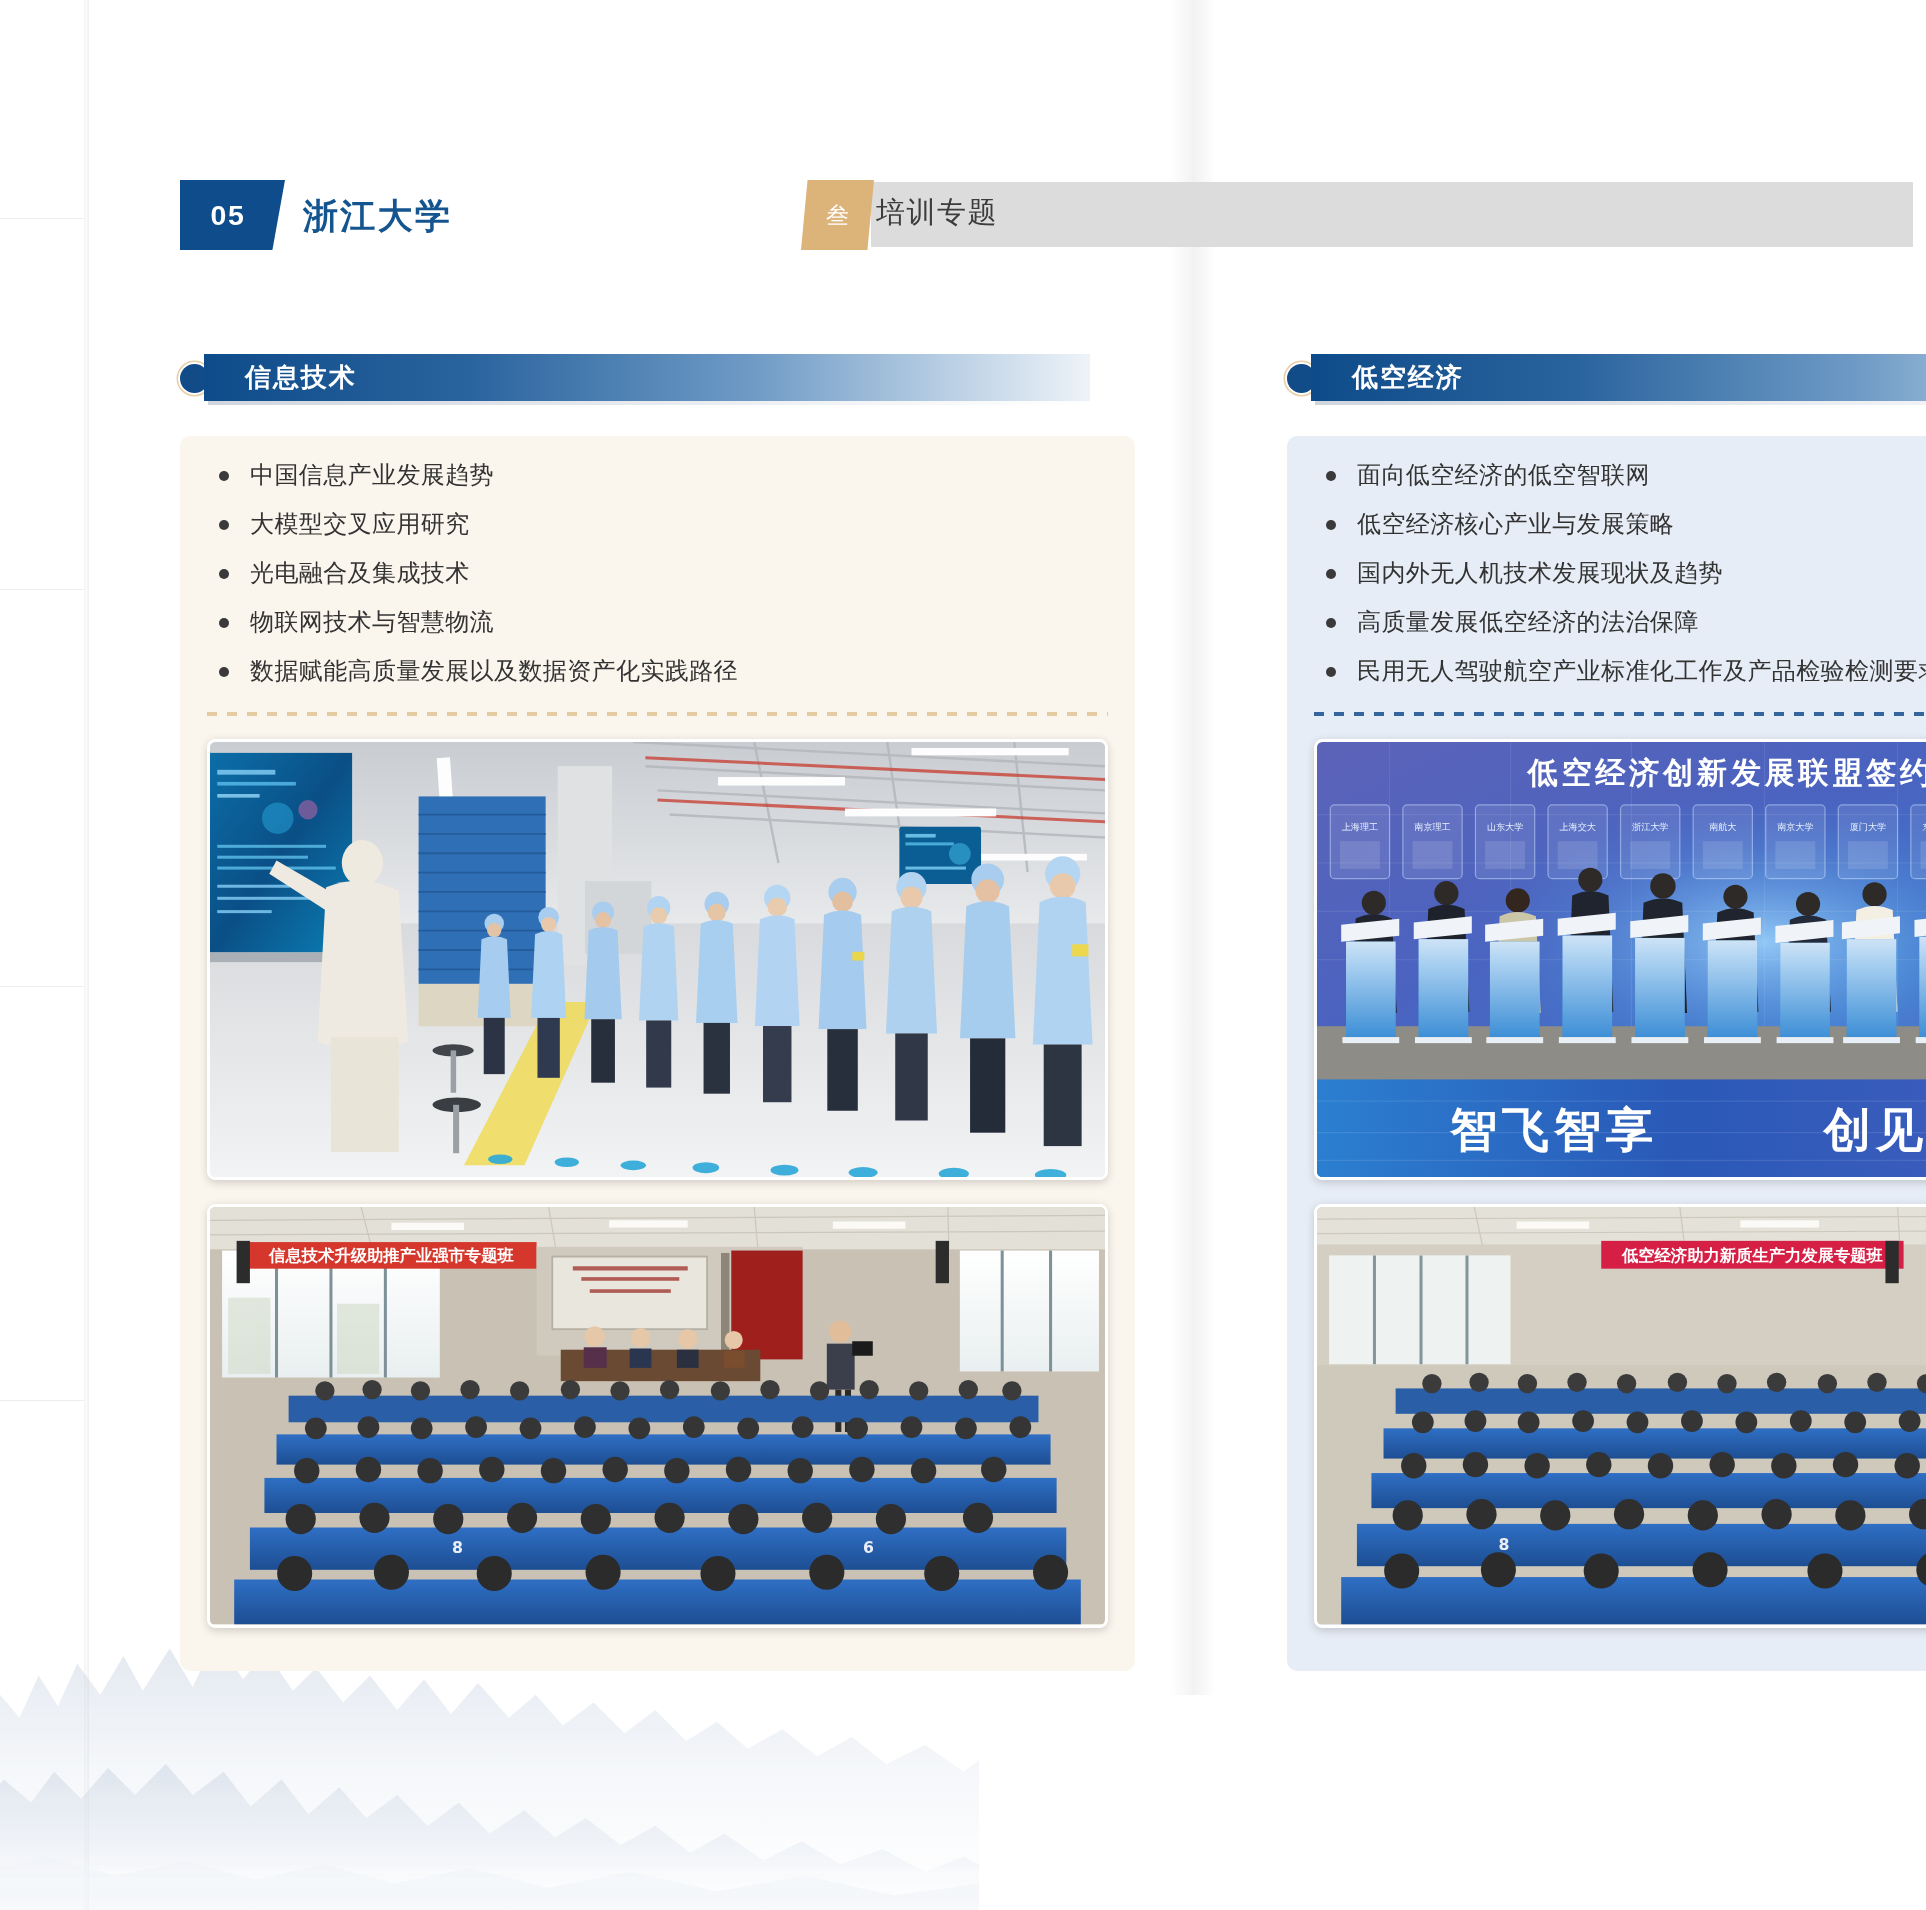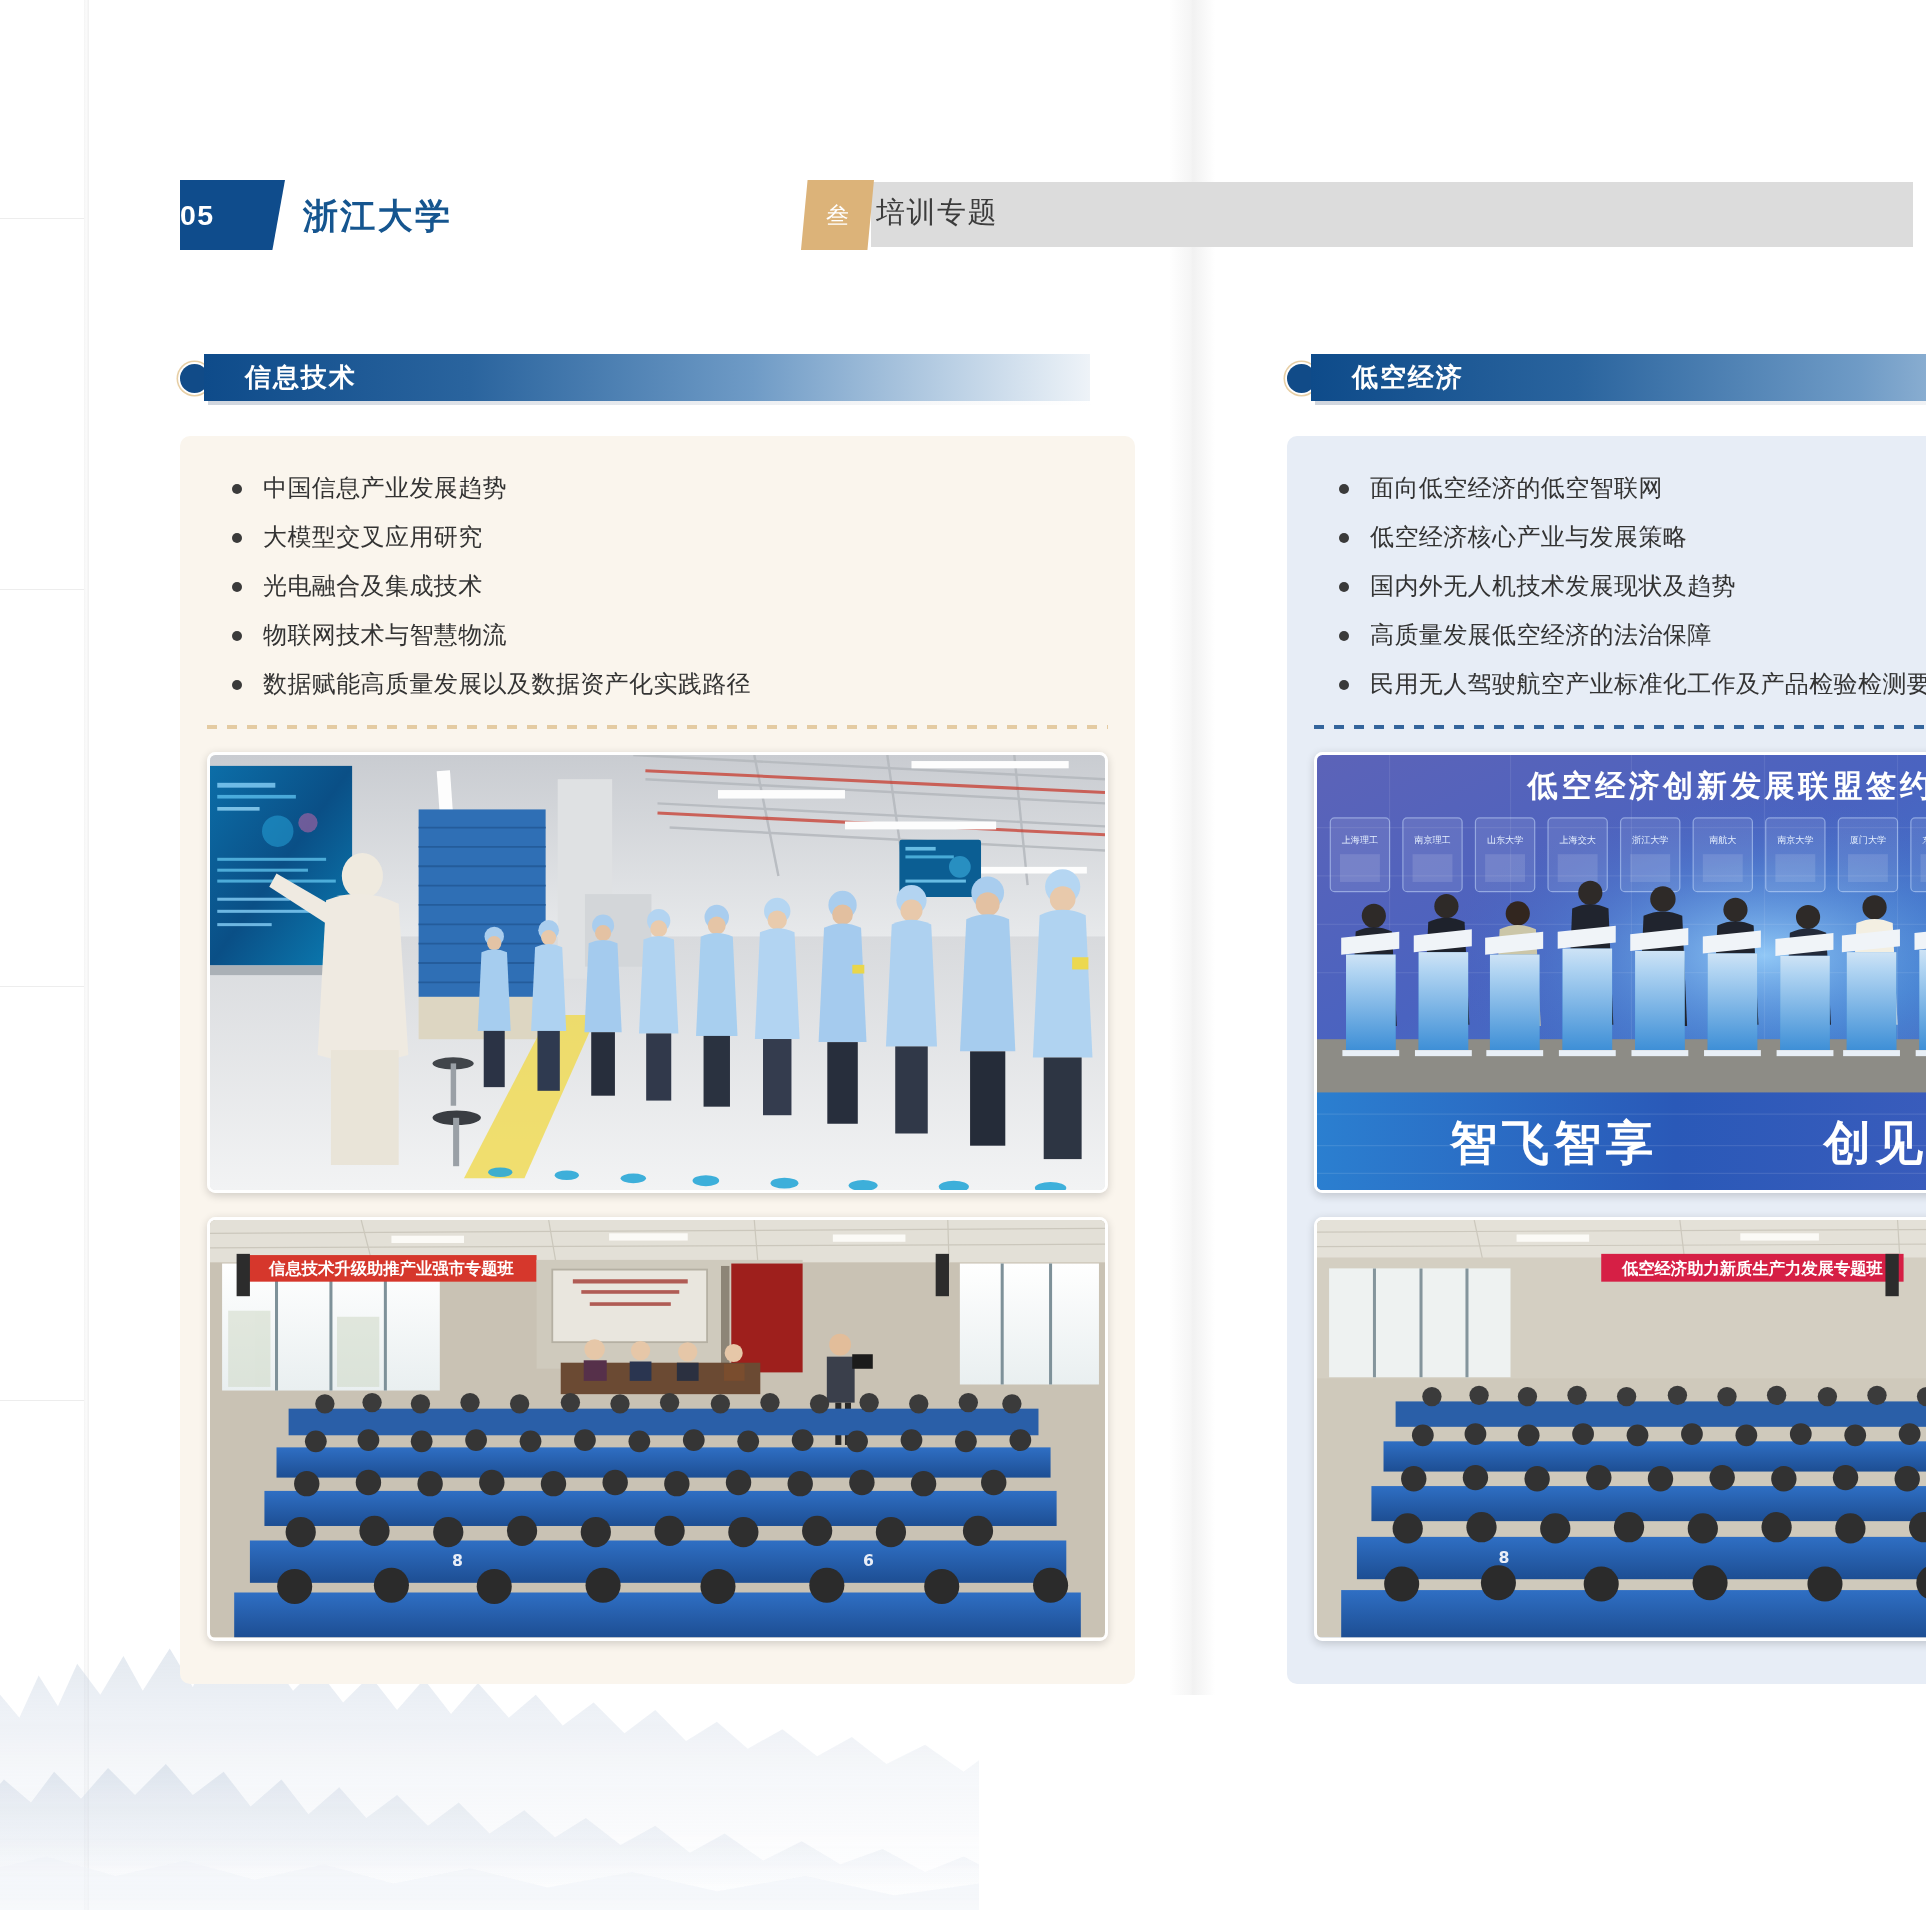--- a/index.html
+++ b/index.html
@@ -69,21 +69,21 @@
     left: 691px; top: 2.3px;
     width: 1042px; height: 65px;
     background: #dcdcdc;
   }
   .hdr-num {
     position: absolute;
     left: 0; top: 0;
     width: 105px; height: 70px;
     background: #0f4c8c;
     clip-path: polygon(0 0, 100% 0, 88% 100%, 0 100%);
-    display: flex; align-items: center; 
+    display: flex; align-items: center; justify-content: center;
   }
   .hdr-num span {
     color: #ffffff;
     font-size: 28.5px;
     font-weight: 700;
     letter-spacing: 1.5px;
     padding-right: 9.2px;
   }
   .hdr-brand {
     position: absolute;
@@ -166,21 +166,21 @@
     position: relative;
     border-radius: 10px;
     padding: 27px 27px 31px 27px;
     box-sizing: border-box;
   }
   .card-left  { background: #faf5ed; }
   .card-right { background: #e7edf6; }
 
   ul.topics {
     list-style: none;
-    margin: 13px; padding: 0; font-family: Liberation Serif, serif;
+    margin: 0; padding: 0; font-family: Liberation Serif, serif;
   }
   ul.topics li {
     position: relative;
     padding-left: 43px;
     margin-bottom: 25px;
     font-size: 24px;
     line-height: 1.0;
     color: #333333;
     font-weight: 400;
     letter-spacing: 0.4px;

